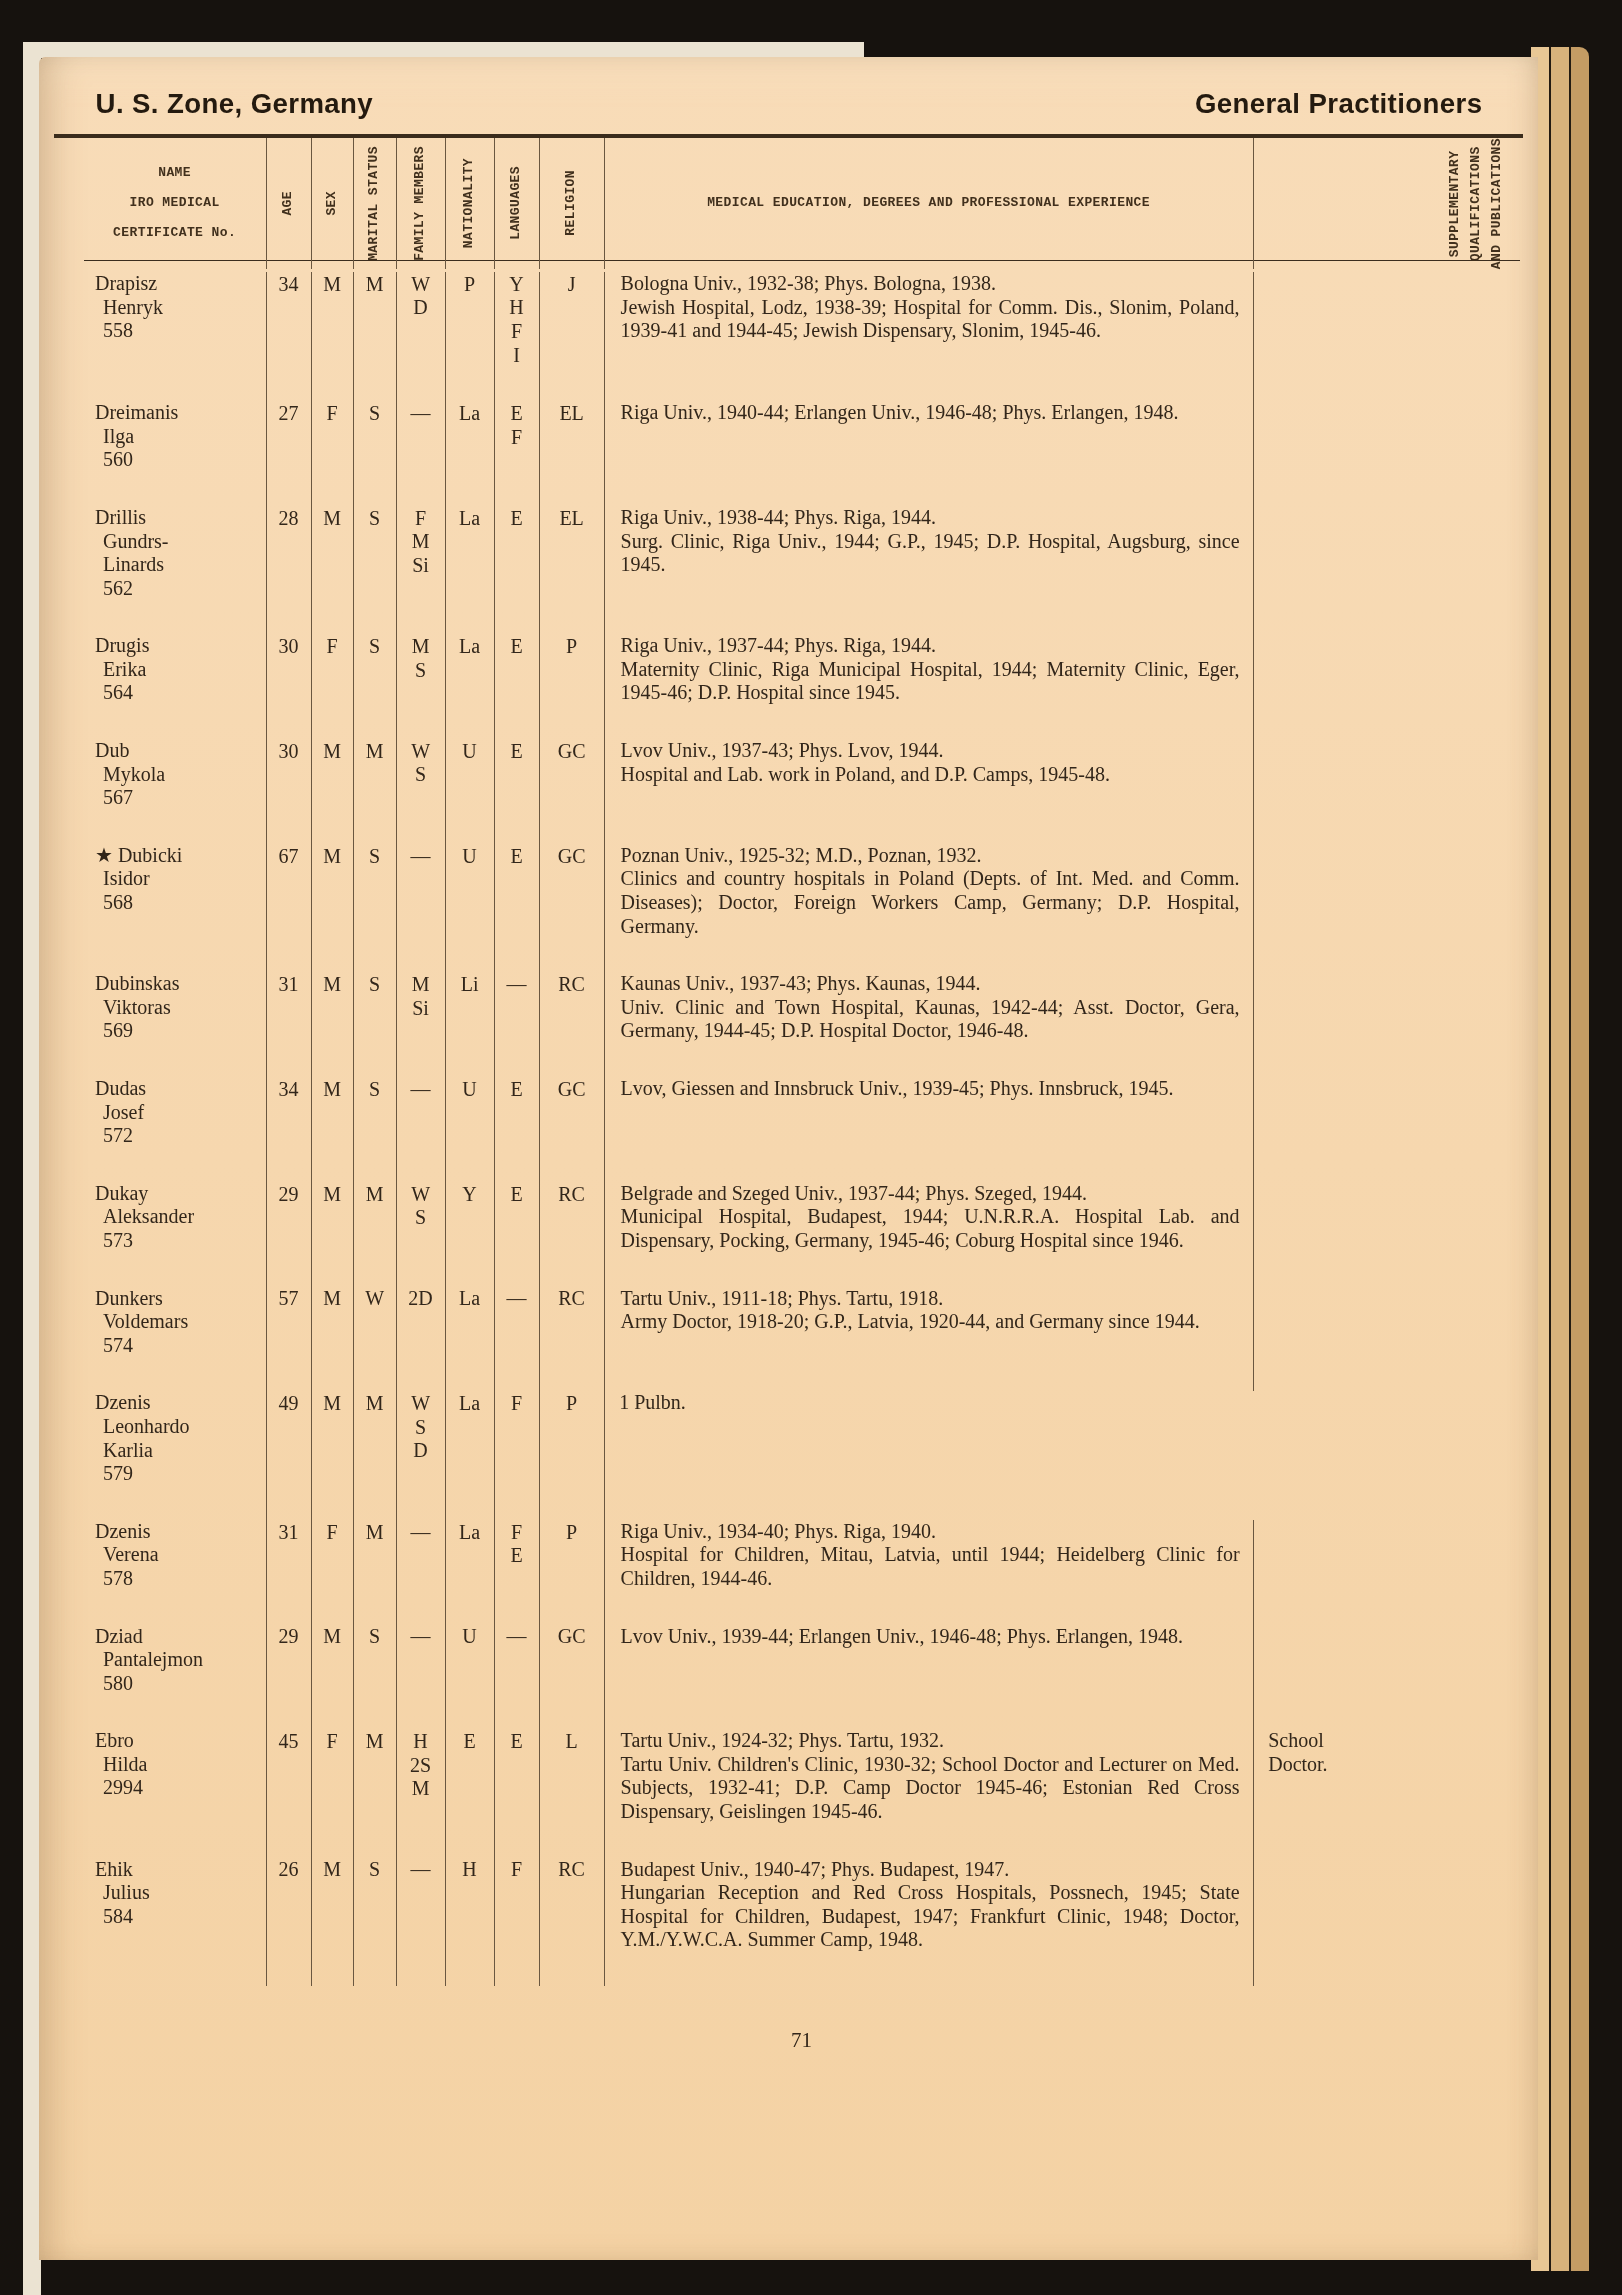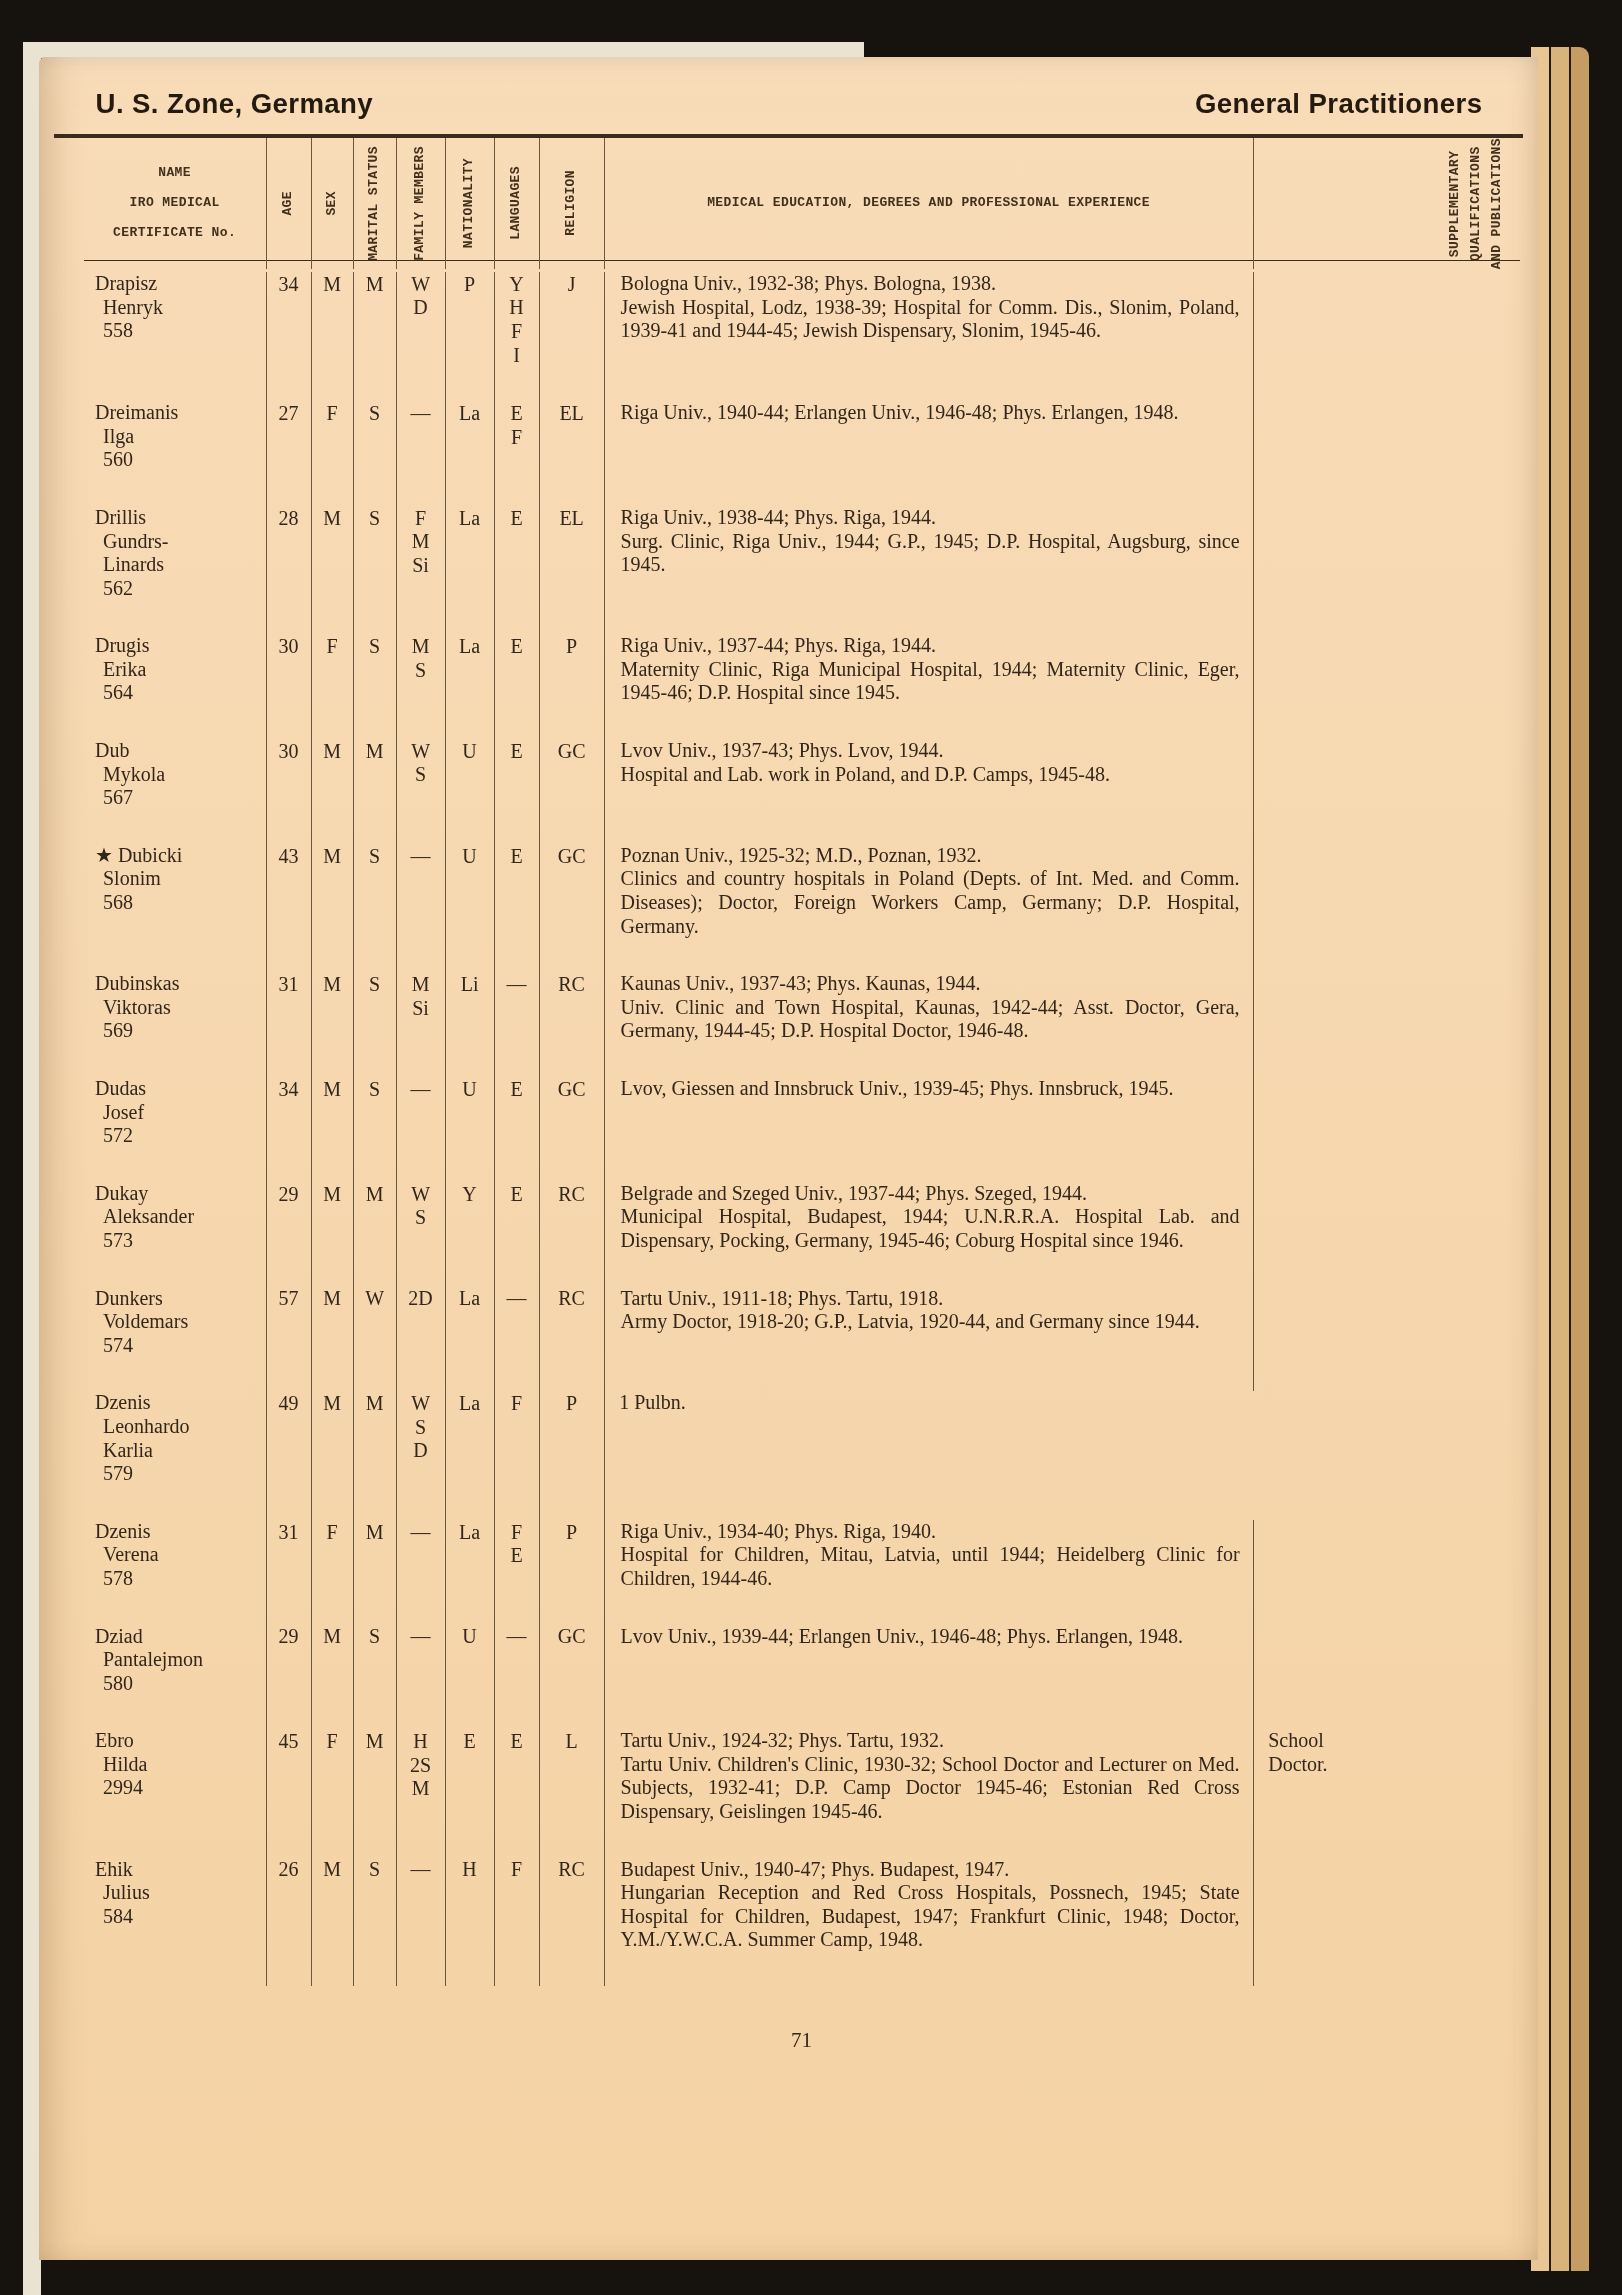--- a/index.html
+++ b/index.html
@@ -259,25 +259,25 @@
             <p>Lvov Univ., 1937-43; Phys. Lvov, 1944.</p>
             <p>Hospital and Lab. work in Poland, and D.P. Camps, 1945-48.</p>
           </div>
     <div class="cell c-sup"></div>
   </div>
 
   <div class="row">
     <div class="cell c-name">
       <div class="nm">★ Dubicki</div>
       <div class="nm-extra">
-              <div>Slonim</div>
+              <div>Isidor</div>
               <div>568</div>
             </div>
     </div>
-    <div class="cell c-mid">43</div>
+    <div class="cell c-mid">67</div>
     <div class="cell c-mid">M</div>
     <div class="cell c-mid">S</div>
     <div class="cell c-mid c-stack">
             <div>—</div>
           </div>
     <div class="cell c-mid">U</div>
     <div class="cell c-mid c-stack">
             <div>E</div>
           </div>
     <div class="cell c-mid">GC</div>

